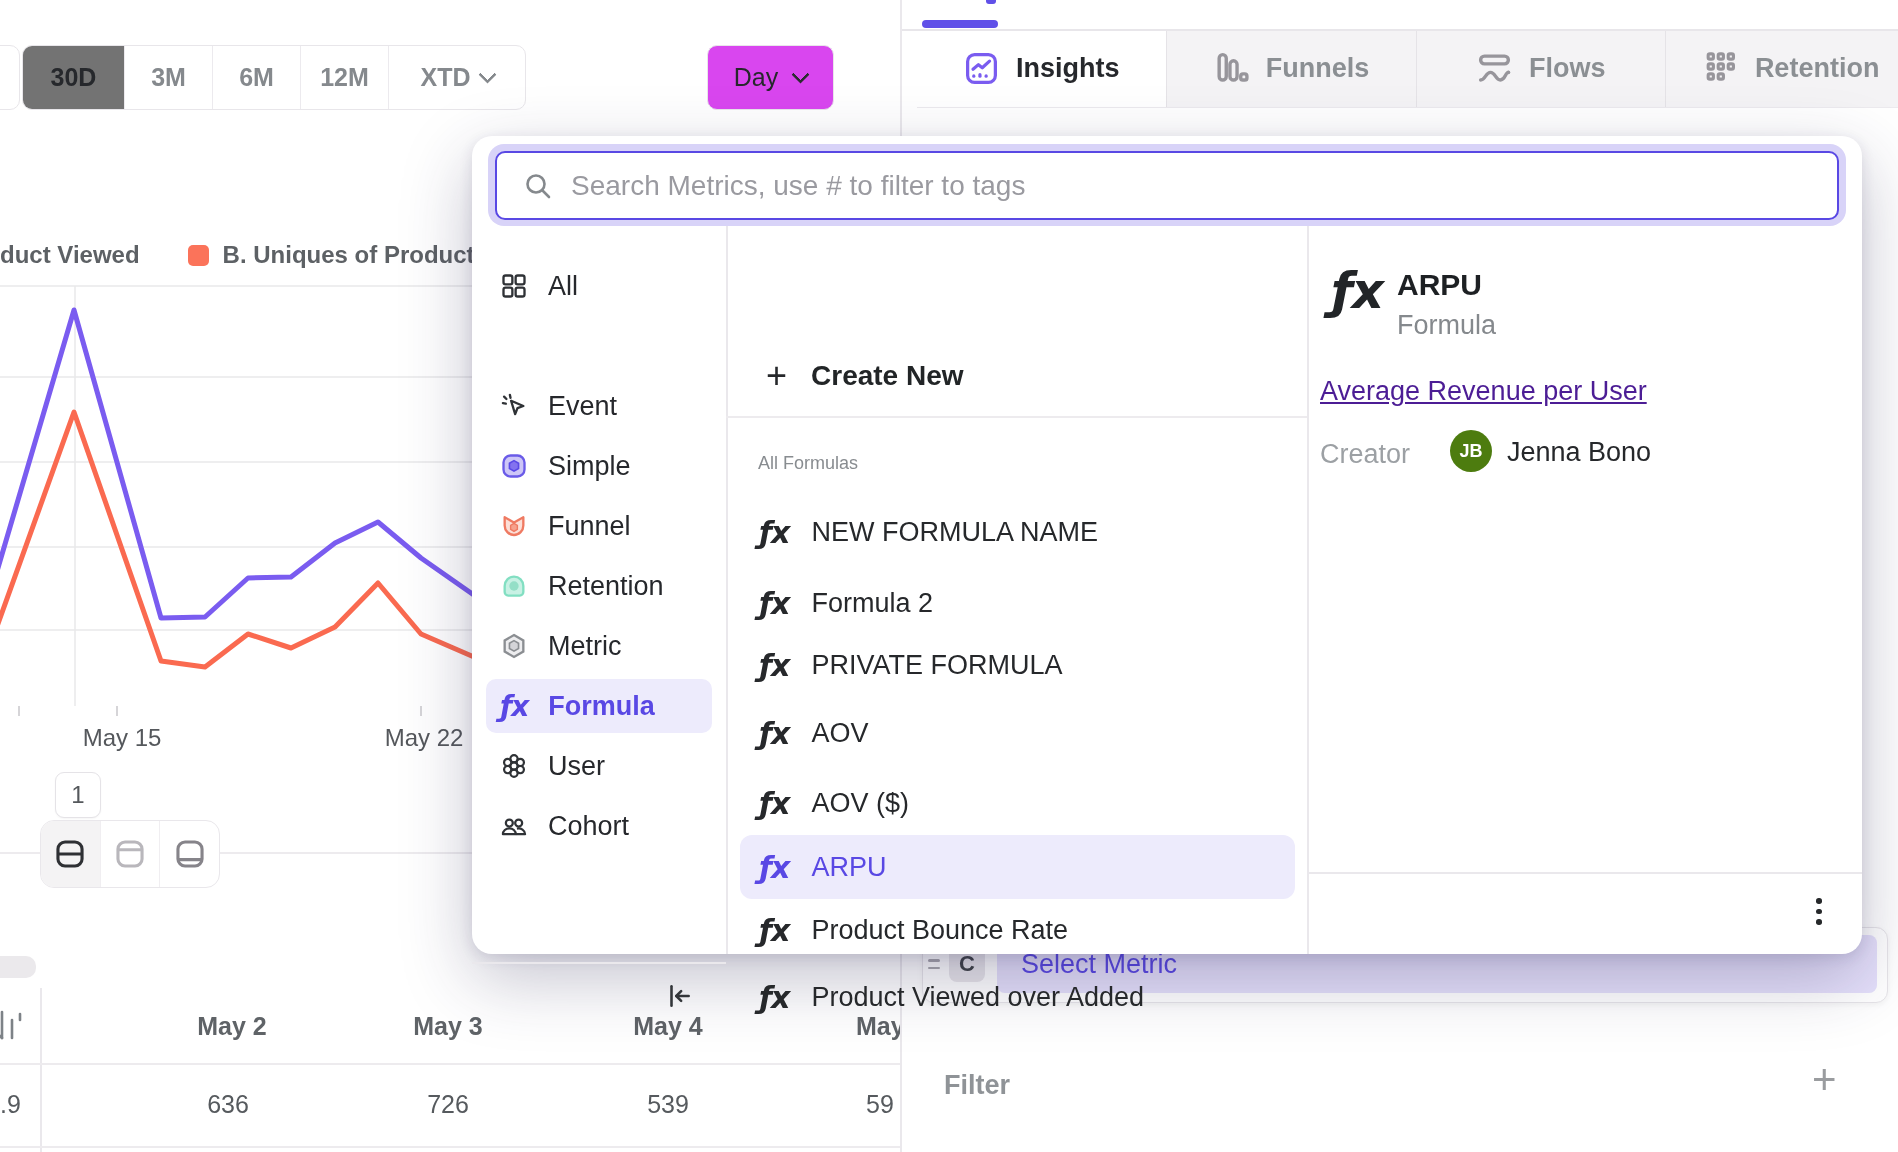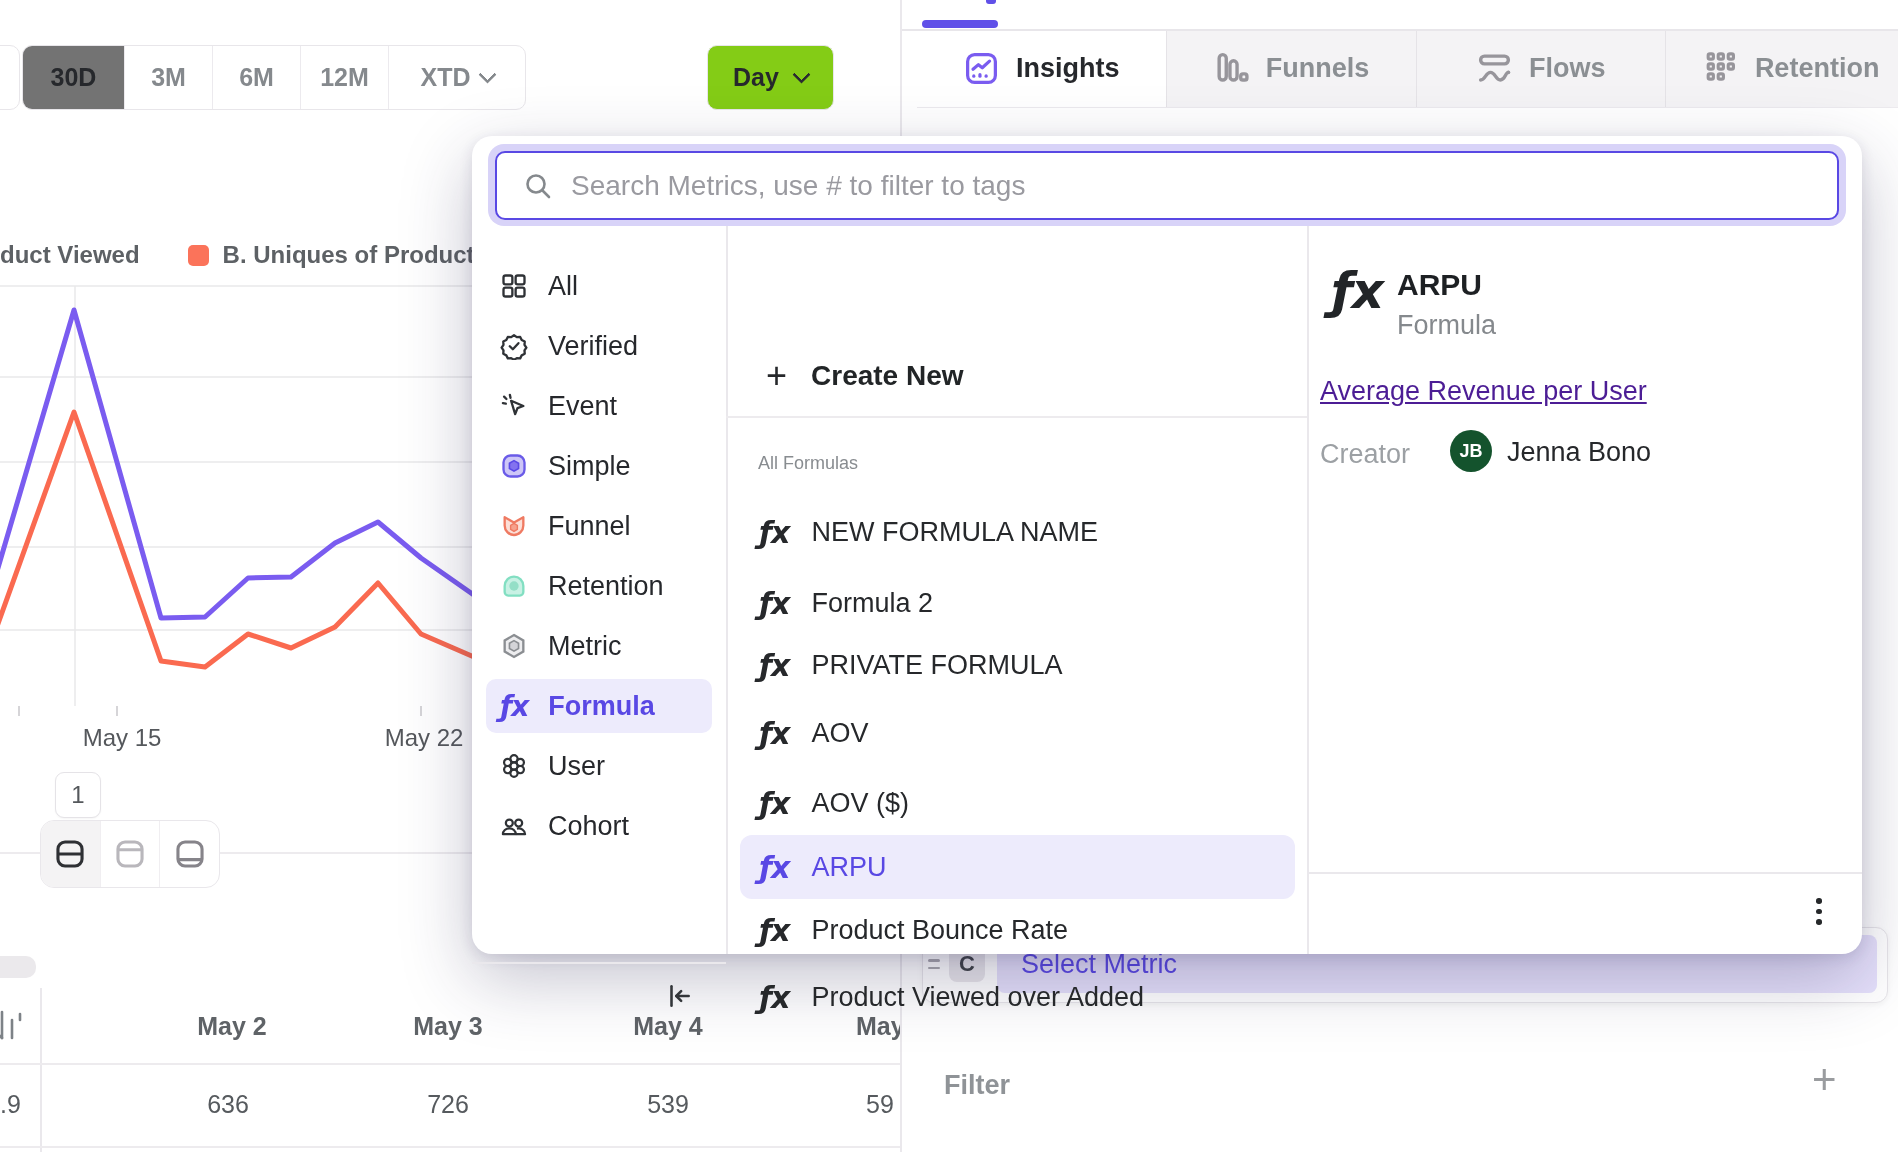--- a/index.html
+++ b/index.html
@@ -11,21 +11,21 @@
   .btn-sliver{position:absolute;left:-30px;top:45px;width:48px;height:63px;background:#fff;
               border:1.5px solid #e8e6ea;border-radius:10px;}
   .range-group{position:absolute;left:22px;top:45px;height:63px;display:flex;
                border:1.5px solid #e8e6ea;border-radius:10px;overflow:hidden;background:#fff;}
   .range-btn{display:flex;align-items:center;justify-content:center;gap:10px;
              font-size:25px;font-weight:600;color:#85898d;border-right:1.5px solid #eceaee;cursor:pointer;}
   .range-btn:last-child{border-right:none;}
   .range-btn.sel{background:#737373;color:#26282c;}
   .day-btn{position:absolute;left:707px;top:45px;width:125px;height:63px;border:1.5px solid #e8e6ea;
            border-radius:10px;display:flex;align-items:center;justify-content:center;gap:16px;
-           font-size:25px;font-weight:700;color:#26282c;background:#84cc16;}
+           font-size:25px;font-weight:400;color:#26282c;background:#d946ef;}
   .chev{display:inline-block;width:10px;height:10px;border-right:3px solid #85898d;
         border-bottom:3px solid #85898d;transform:rotate(45deg) translate(-2px,-2px);border-radius:1px;}
   .chev.dark{border-color:#2b2d31;}
   
   .legend{position:absolute;left:0;top:241px;height:28px;display:flex;align-items:center;
           font-size:24px;font-weight:600;color:#5d6165;white-space:nowrap;}
   .legend .sw{width:21px;height:21px;border-radius:5px;margin:0 14px 0 48px;}
   
   #chart-svg{position:absolute;left:0;top:0;}
   
@@ -287,27 +287,20 @@
     <div class="col-sidebar">
       <div class="cat-item" style="top:33px">
         <svg width="28" height="28" viewBox="0 0 24 24" fill="none" stroke="#2f3236" stroke-width="2">
             <rect x="3" y="3" width="7.6" height="7.6" rx="1.8"></rect>
             <rect x="13.4" y="3" width="7.6" height="7.6" rx="1.8"></rect>
             <rect x="3" y="13.4" width="7.6" height="7.6" rx="1.8"></rect>
             <rect x="13.4" y="13.4" width="7.6" height="7.6" rx="1.8"></rect>
           </svg>
         <span>All</span>
       </div>
-      <div class="cat-item" style="top:93px">
-        <svg width="28" height="28" viewBox="0 0 24 24" fill="none" stroke="#2f3236" stroke-width="2" stroke-linecap="round" stroke-linejoin="round">
-            <path d="M12 2.8 l2.4 1.6 2.9 -.2 1.3 2.6 2.6 1.3 -.2 2.9 1.6 2.4 -1.6 2.4 .2 2.9 -2.6 1.3 -1.3 2.6 -2.9 -.2 -2.4 1.6 -2.4 -1.6 -2.9 .2 -1.3 -2.6 -2.6 -1.3 .2 -2.9 -1.6 -2.4 1.6 -2.4 -.2 -2.9 2.6 -1.3 1.3 -2.6 2.9 .2 z"></path>
-            <polyline points="8.4,12.2 11,14.8 15.8,9.6"></polyline>
-          </svg>
-        <span>Verified</span>
-      </div>
       <div class="cat-item" style="top:153px">
         <svg width="28" height="28" viewBox="0 0 24 24" fill="none" stroke="#2f3236" stroke-width="2" stroke-linecap="round" stroke-linejoin="round">
             <path d="M9.5 7.5 L20 12 l-5 1.8 L13 19 z"></path>
             <line x1="3.5" y1="4" x2="5.5" y2="6"></line>
             <line x1="8.5" y1="2.5" x2="9" y2="5"></line>
             <line x1="2.5" y1="9.5" x2="5" y2="10"></line>
           </svg>
         <span>Event</span>
       </div>
       <div class="cat-item" style="top:213px">
@@ -416,21 +409,21 @@
         </div>
     </div>
     <div class="vdiv" style="left:835px"></div>
 
     <div class="col-detail">
       <span class="fx detail-fx">ƒx</span>
       <div class="detail-title">ARPU</div>
       <div class="detail-type">Formula</div>
       <div class="detail-desc">Average Revenue per User</div>
       <div class="creator-label">Creator</div>
-      <div class="avatar" style="background: #14532d;">JB</div>
+      <div class="avatar" style="background: #4d7c0f;">JB</div>
       <div class="creator-name">Jenna Bono</div>
       <div class="detail-footer-div"></div>
       <div class="dots-menu">
           <i></i>
           <i></i>
           <i></i>
         </div>
     </div>
   </div>
 

